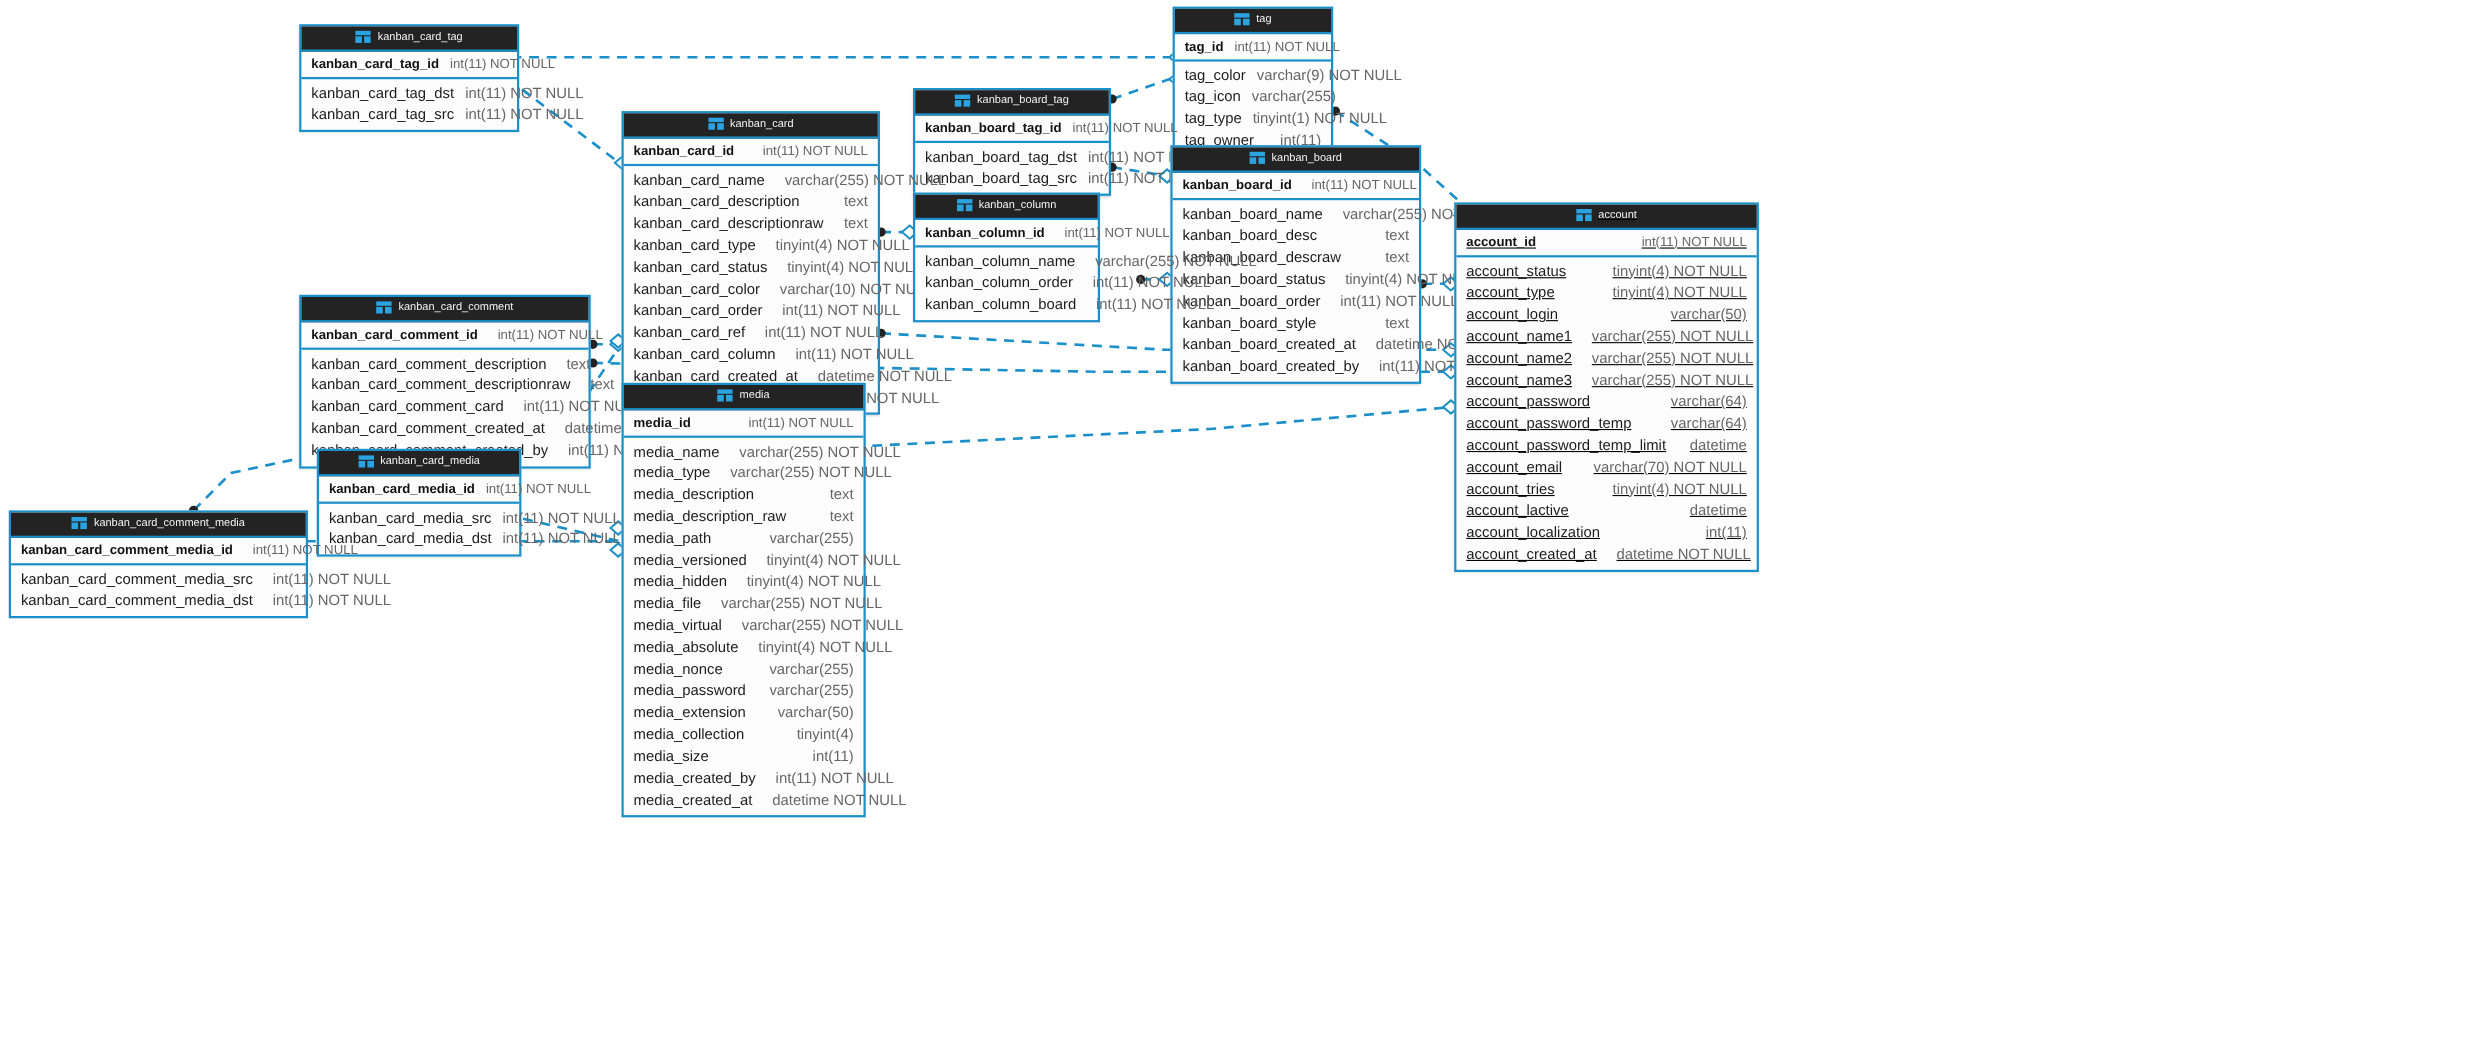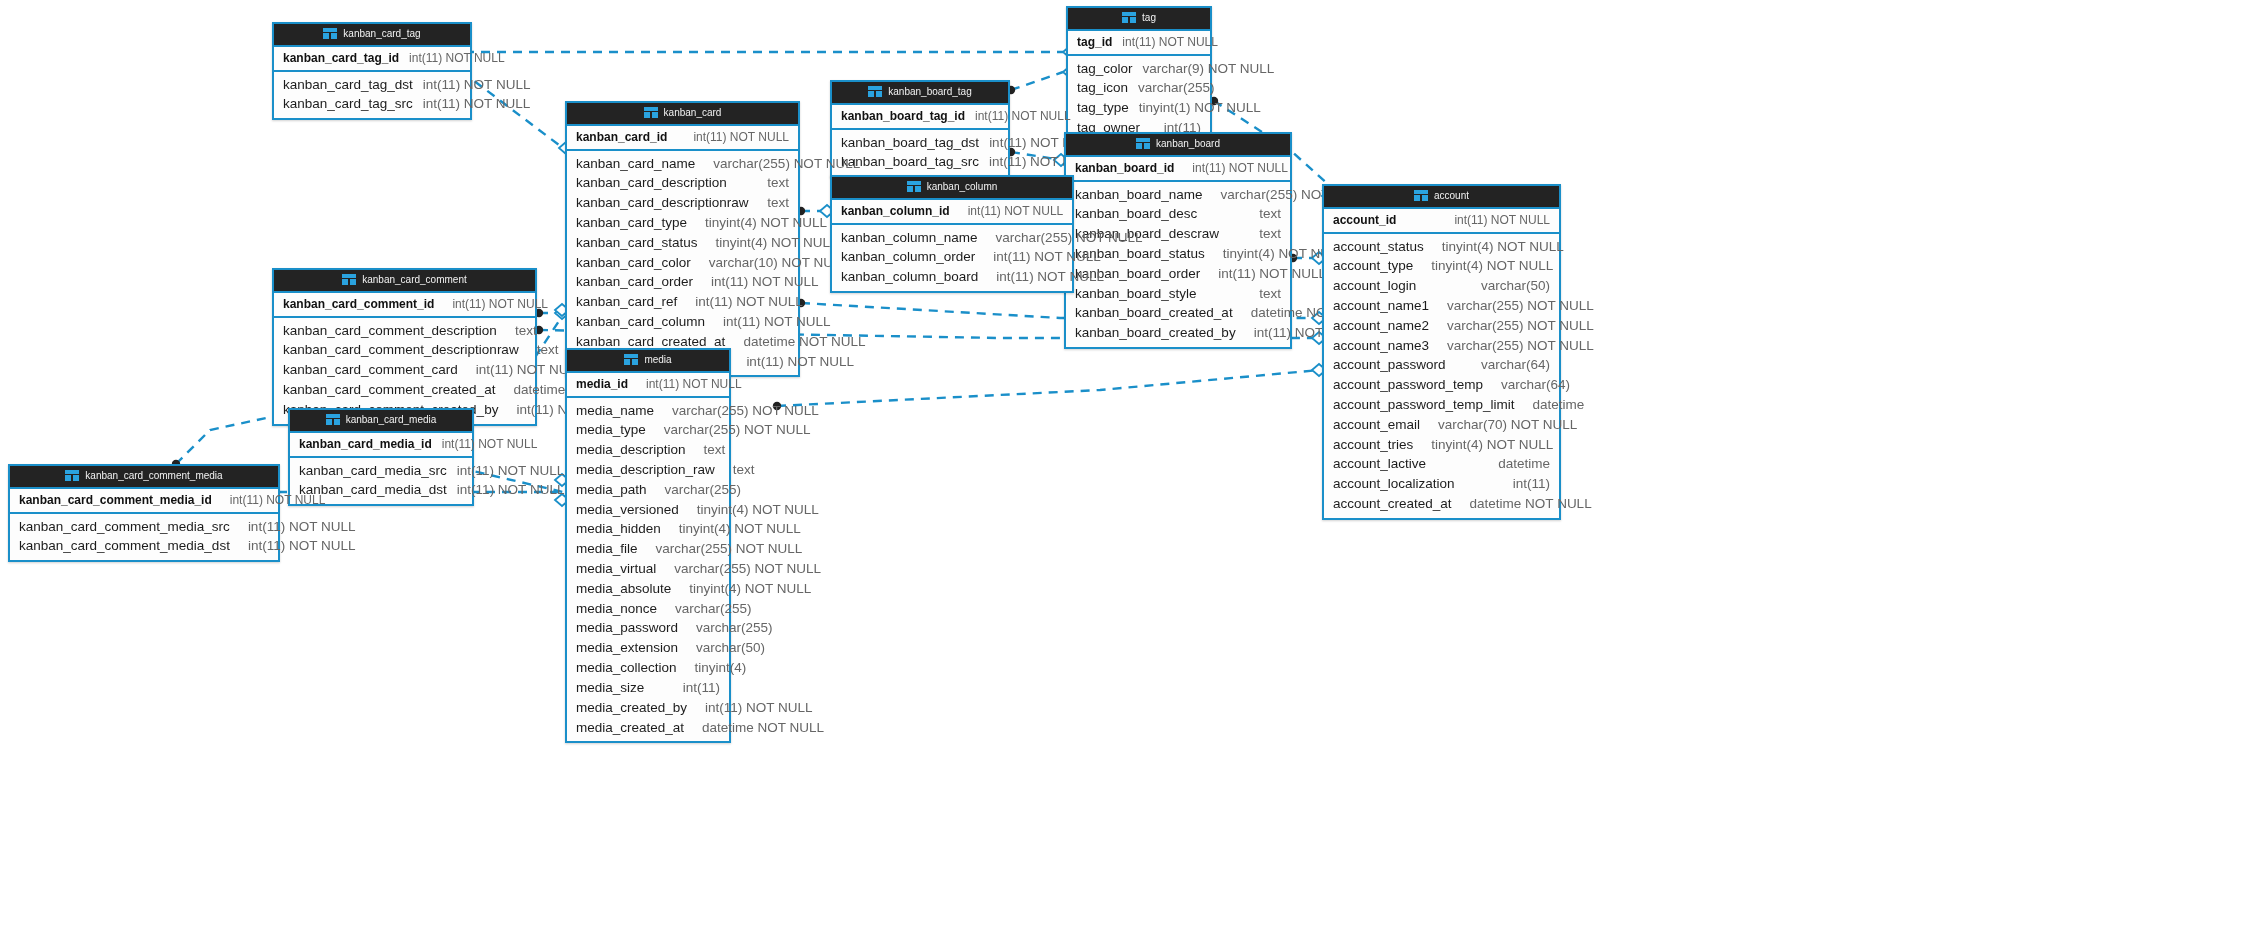--- a/index.html
+++ b/index.html
@@ -343,21 +343,21 @@
           <div class="row">
             <span class="col">kanban_board_created_at</span>
             <span class="typ">datetime NOT NULL</span>
           </div>
           <div class="row">
             <span class="col">kanban_board_created_by</span>
             <span class="typ">int(11) NOT NULL</span>
           </div>
         </div>
       </div>
-      <div class="table" style="left: 830px; top: 175px; width: 244px;">
+      <div class="table" style="left: 830px; top: 175px; width: 170px;">
         <div class="tbl-header">
           <span class="tbl-icon">
             <i class="r1"></i>
             <i class="r2a"></i>
             <i class="r2b"></i>
           </span>
           <span>kanban_column</span>
         </div>
         <div class="pk-row">
           <span class="col">kanban_column_id</span>
@@ -371,21 +371,21 @@
           <div class="row">
             <span class="col">kanban_column_order</span>
             <span class="typ">int(11) NOT NULL</span>
           </div>
           <div class="row">
             <span class="col">kanban_column_board</span>
             <span class="typ">int(11) NOT NULL</span>
           </div>
         </div>
       </div>
-      <div class="table" style="left: 1322px; top: 184px; width: 239px;">
+      <div class="table" style="left: 1322px; top: 184px; width: 277px; text-decoration: underline;">
         <div class="tbl-header">
           <span class="tbl-icon">
             <i class="r1"></i>
             <i class="r2a"></i>
             <i class="r2b"></i>
           </span>
           <span>account</span>
         </div>
         <div class="pk-row">
           <span class="col">account_id</span>
@@ -479,21 +479,21 @@
           <div class="row">
             <span class="col">kanban_card_comment_created_at</span>
             <span class="typ">datetime NOT NULL</span>
           </div>
           <div class="row">
             <span class="col">kanban_card_comment_created_by</span>
             <span class="typ">int(11) NOT NULL</span>
           </div>
         </div>
       </div>
-      <div class="table" style="left: 565px; top: 348px; width: 166px;">
+      <div class="table" style="left: 565px; top: 348px; width: 222px;">
         <div class="tbl-header">
           <span class="tbl-icon">
             <i class="r1"></i>
             <i class="r2a"></i>
             <i class="r2b"></i>
           </span>
           <span>media</span>
         </div>
         <div class="pk-row">
           <span class="col">media_id</span>

